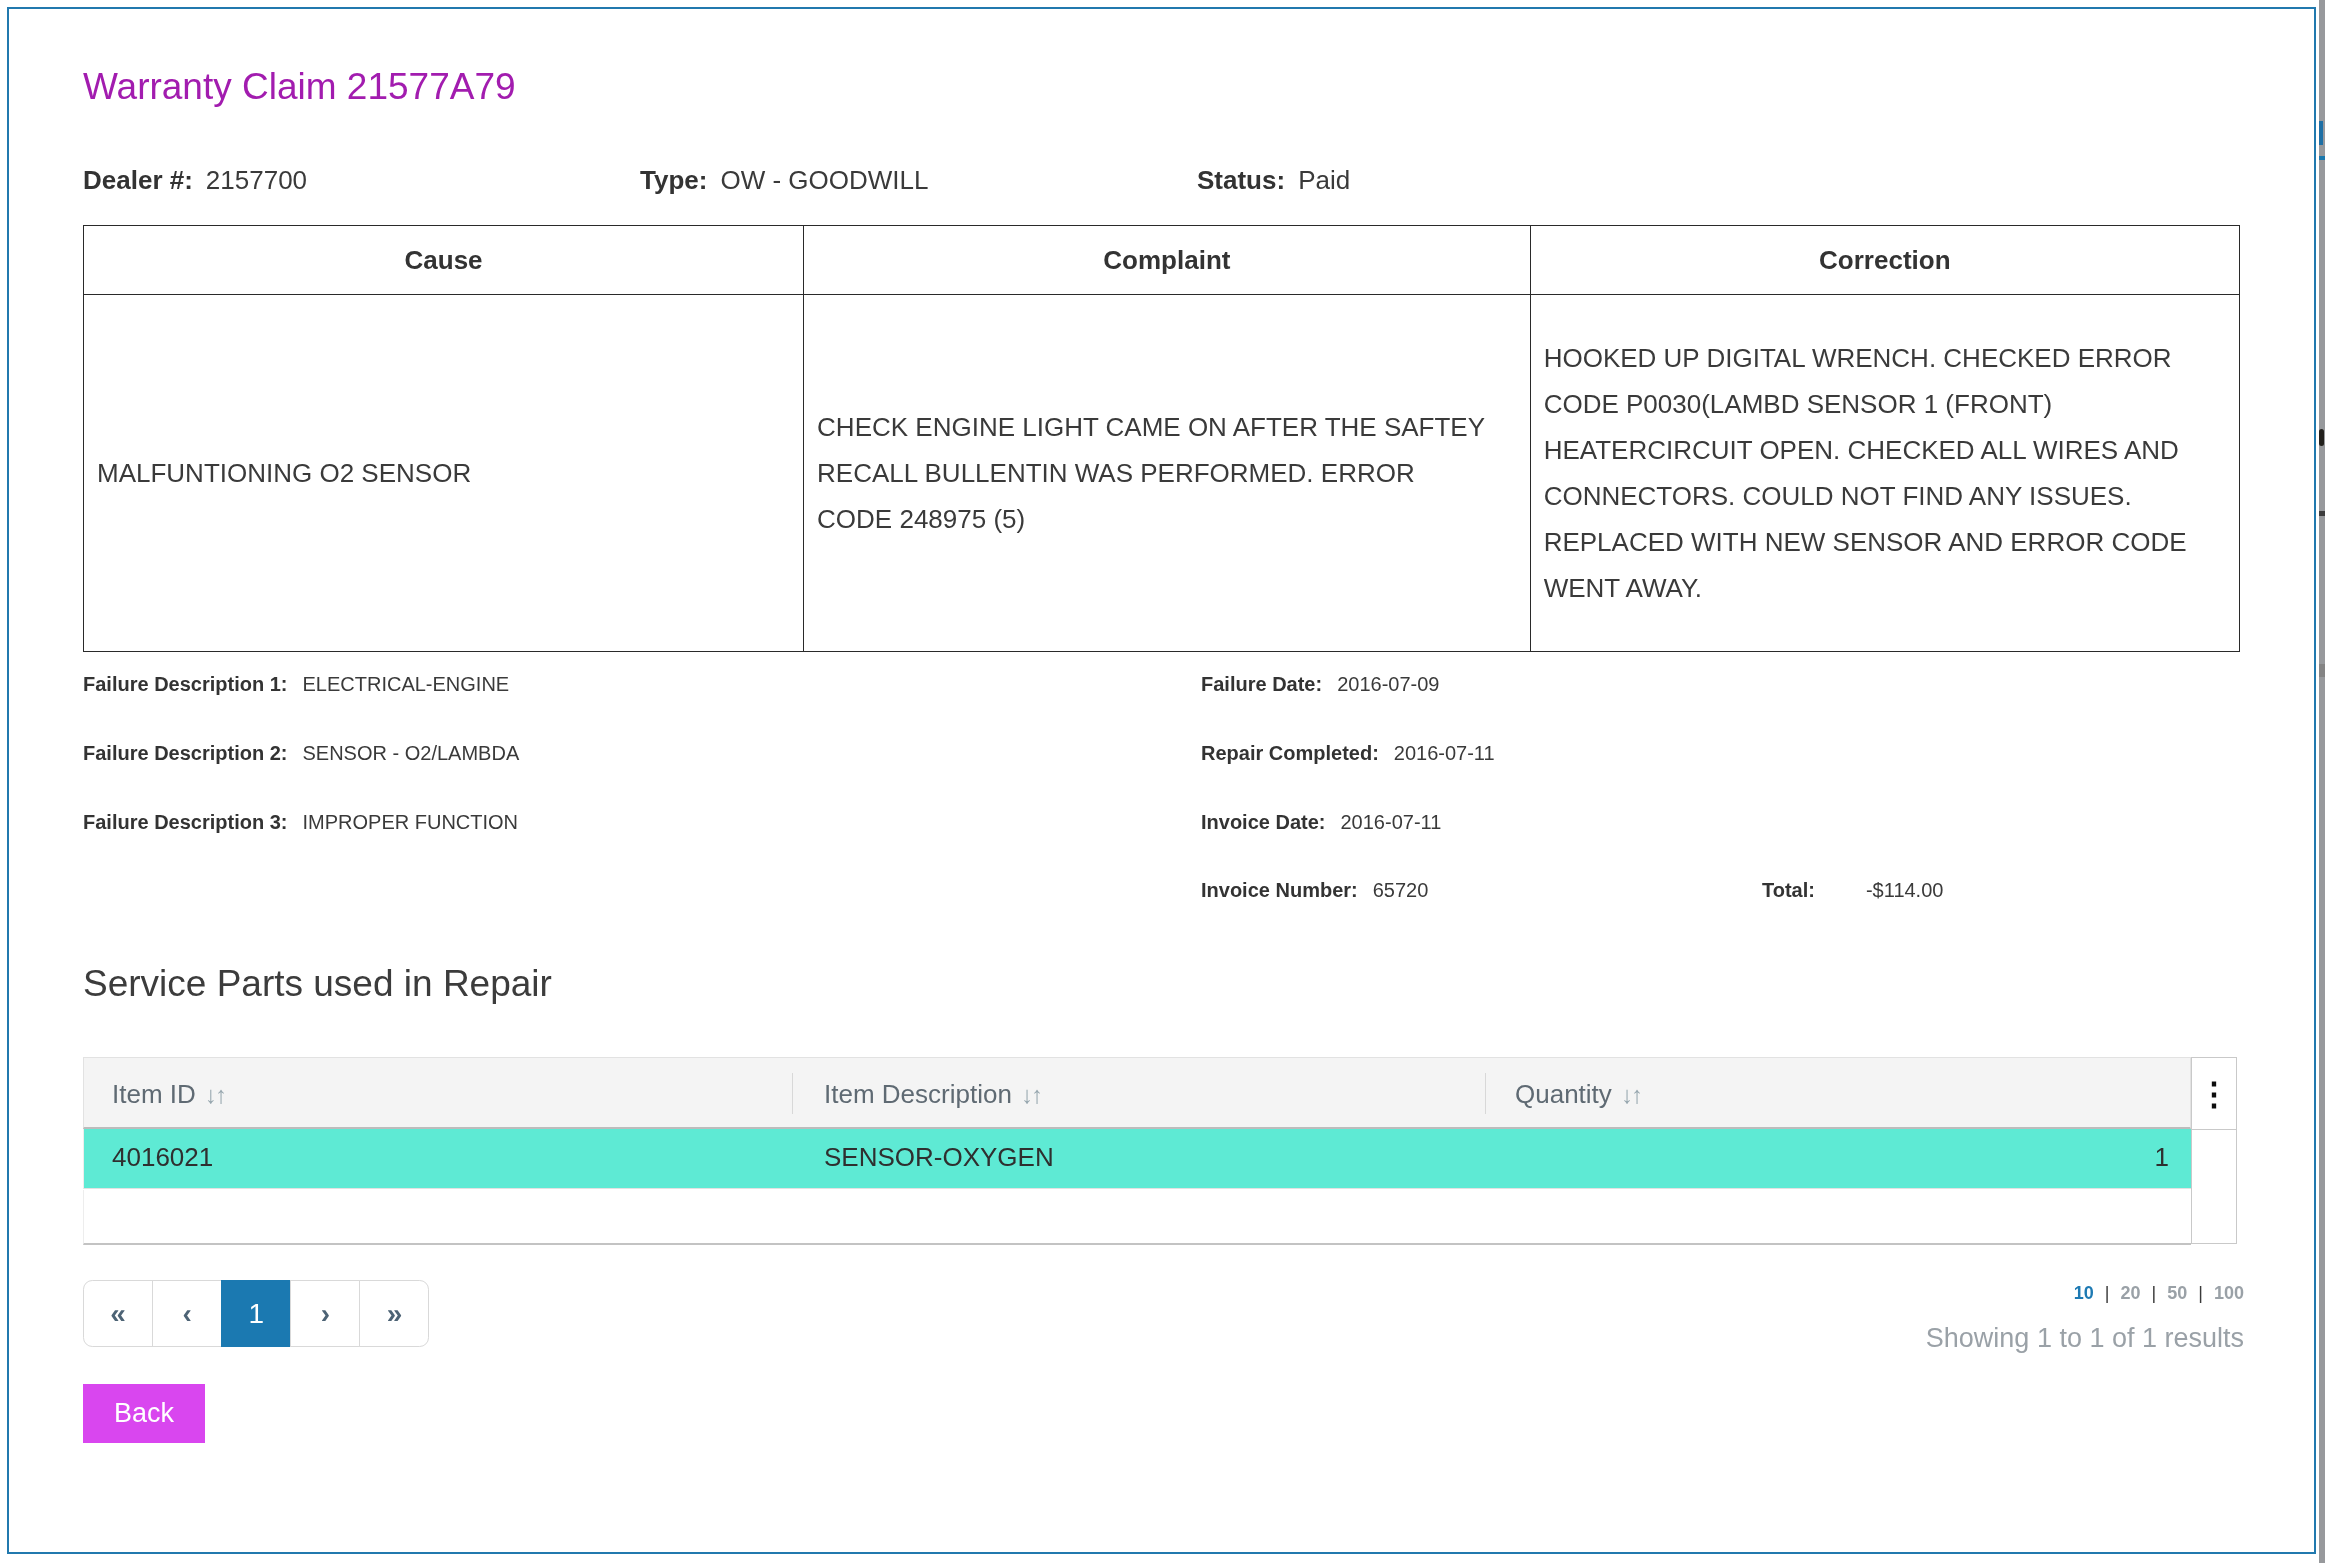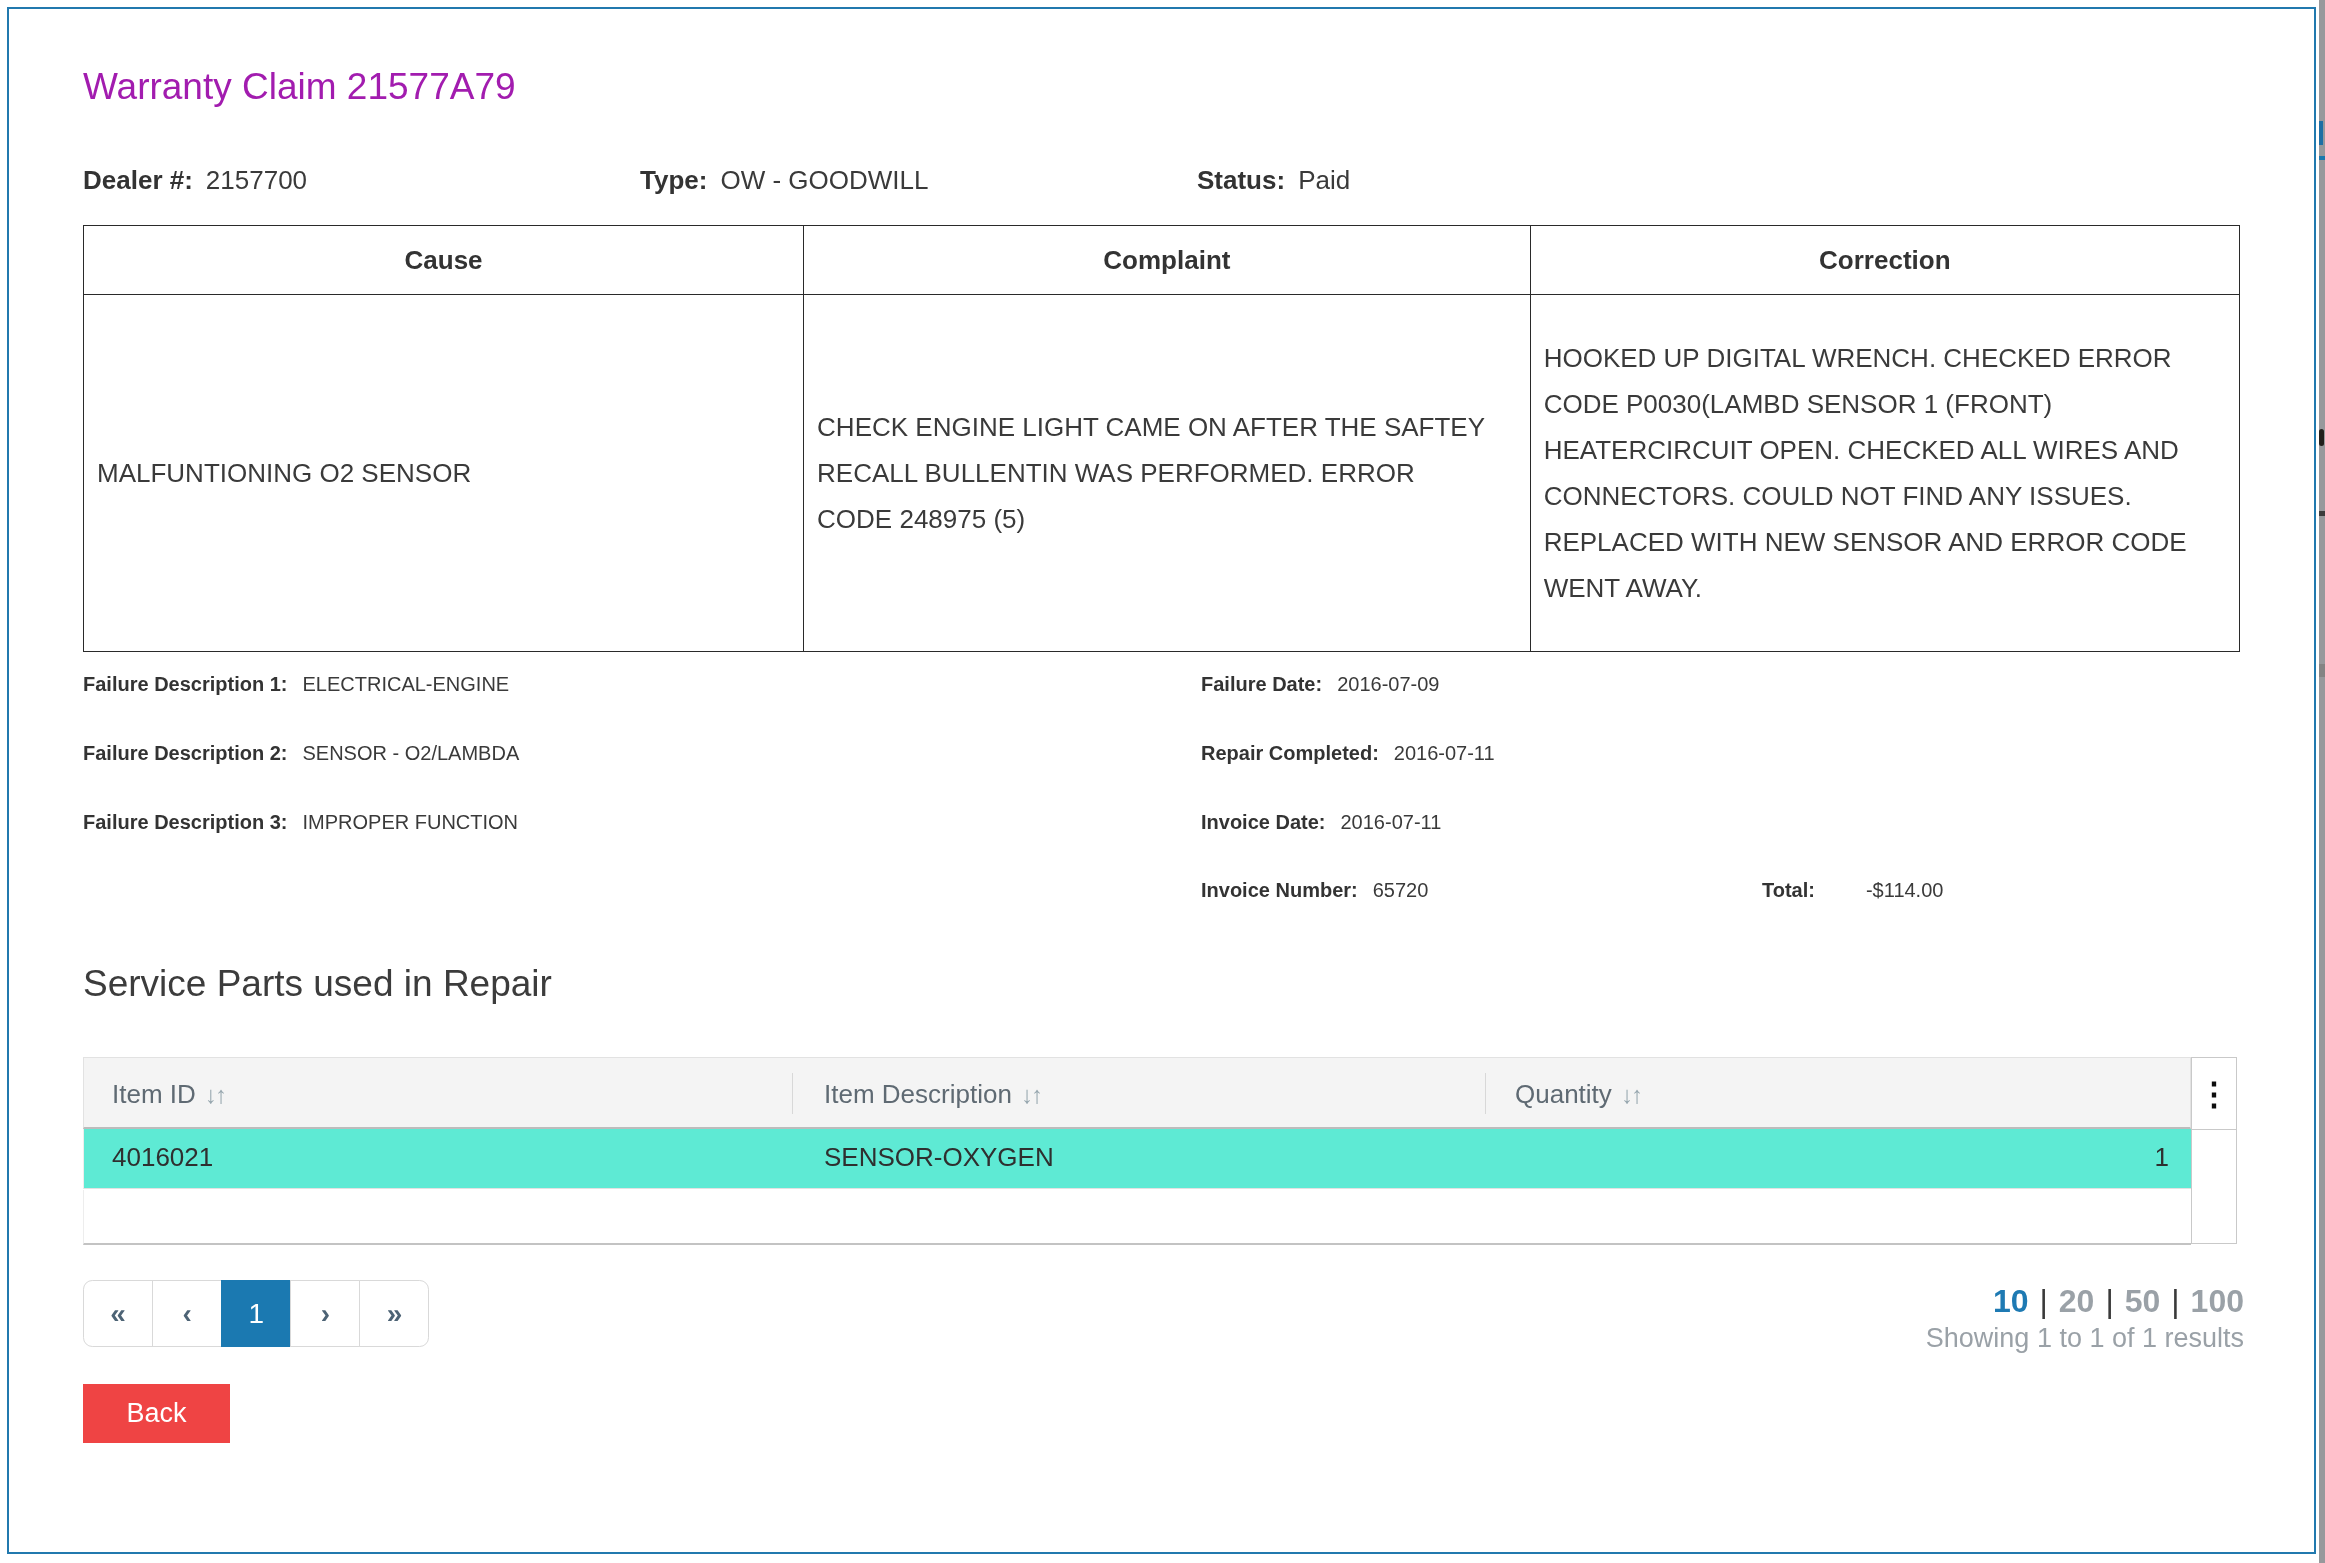--- a/index.html
+++ b/index.html
@@ -83,28 +83,28 @@
   .pager-btn{
     width:70px;height:67px;box-sizing:border-box;border:0.9px solid #d9d9d9;background:#fff;
     display:flex;align-items:center;justify-content:center;
     font-size:28px;font-weight:bold;color:#4d6375;margin-left:-0.9px;cursor:pointer;
   }
   .pager-btn:first-child{border-radius:9.3px 0 0 9.3px;margin-left:0;}
   .pager-btn:last-child{border-radius:0 9.3px 9.3px 0;}
   .pager-btn.active{background:#1b79b1;border-color:#1b79b1;color:#ffffff;font-weight:normal;}
 
   .page-sizes{top:1283px;right:81px;position:absolute;display:flex;gap:11px;
-    font-size:32px;font-weight:bold;align-items:flex-end;}
+    font-size:18px;font-weight:bold;align-items:flex-end;}
   .size-link{color:#9aa1a7;cursor:pointer;}
   .size-link.active{color:#1e7ab3;}
   .size-sep{color:#3a3a3a;font-weight:normal;}
   .results-summary{top:1323px;right:81px;position:absolute;font-size:27px;color:#9aa1a7;}
 
   .back-btn{
-    left:83px;top:1384px;width:147px;height:59px;background:#ef4444;border:none;
+    left:83px;top:1384px;width:122px;height:59px;background:#d946ef;border:none;
     color:#fff;font-size:27px;font-family:"Liberation Sans",sans-serif;
     display:flex;align-items:center;justify-content:center;cursor:pointer;
   }
 </style>
 </head>
 <body>
 
 <div class="abs panel-frame"></div>
 <div class="abs edge-strip"></div>
 <div class="abs edge-frag-i"></div>

